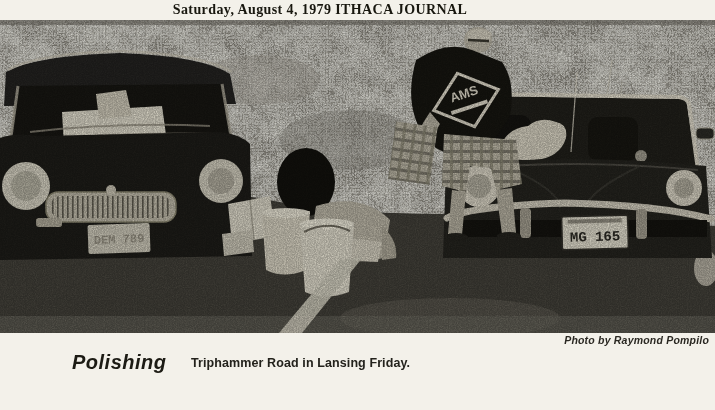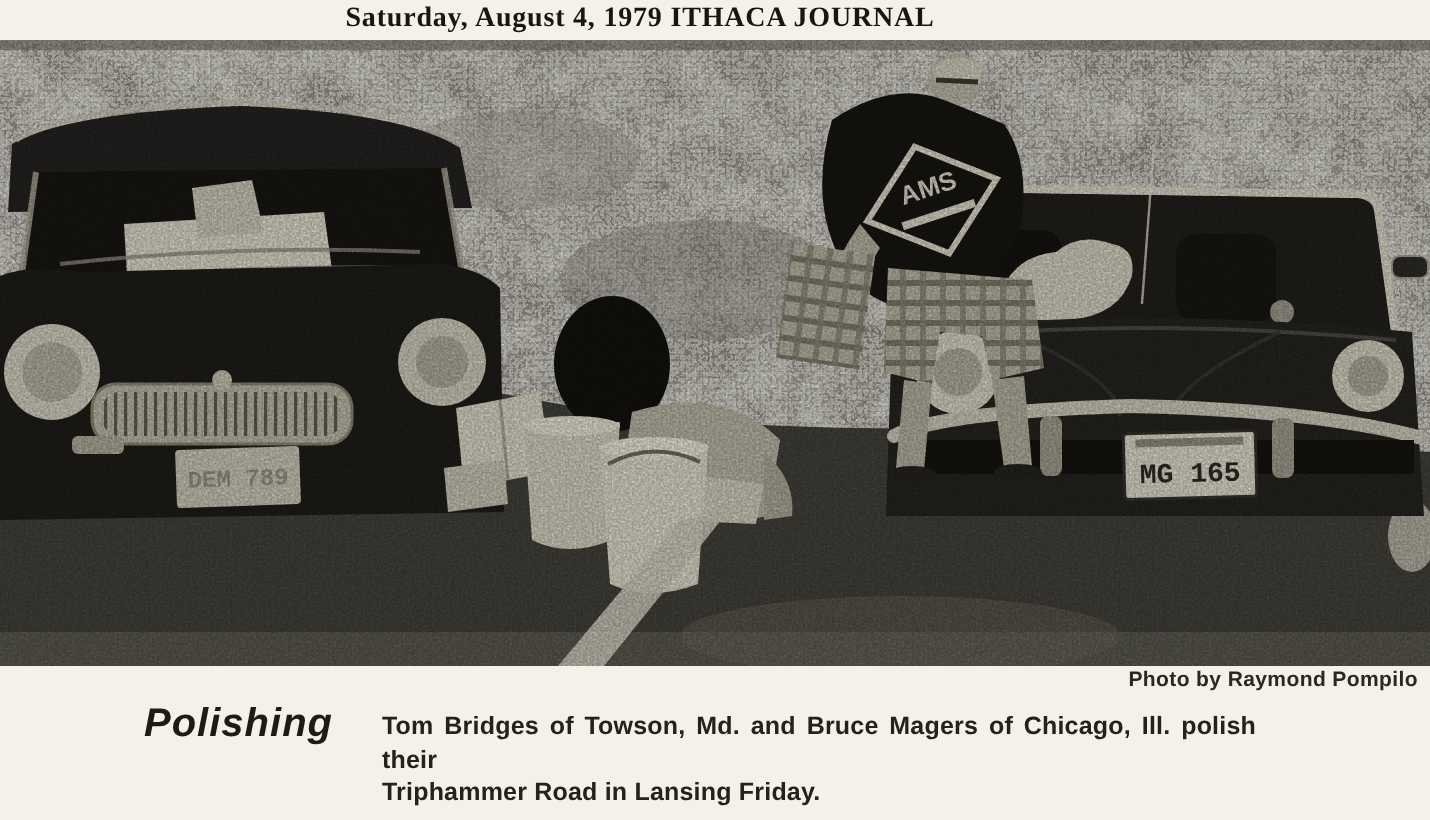--- a/index.html
+++ b/index.html
@@ -4,21 +4,21 @@
 <style>
   html,body{margin:0;padding:0;width:715px;height:410px;overflow:hidden;
     background:#f3f1ea;font-family:"Liberation Sans",sans-serif;}
   .page{position:relative;width:715px;height:410px;}
   .masthead{position:absolute;top:2px;left:0;width:640px;text-align:center;
     font-family:"Liberation Serif",serif;font-weight:bold;font-size:14px;
     letter-spacing:.4px;color:#18170f;}
   .photo{position:absolute;top:20px;left:0;width:715px;height:313px;}
   .photo svg{display:block;}
   .credit{position:absolute;top:334px;right:6px;font-size:10.5px;
-    font-weight:bold;color:#2a2822;letter-spacing:.2px;}
+    font-style:italic;font-weight:bold;color:#2a2822;letter-spacing:.2px;}
   .kicker{position:absolute;left:72px;top:351px;font-size:20px;font-weight:bold;
     font-style:italic;color:#1c1b14;letter-spacing:.5px;}
   .caption{position:absolute;left:191px;top:355px;width:437px;font-size:12.5px;
     line-height:16.5px;color:#23221c;font-weight:bold;letter-spacing:.1px;}
   .caption .just{text-align:justify;text-align-last:justify;white-space:normal;}
   .caption .last{text-align:left;}
 </style>
 </head>
 <body>
 
@@ -164,17 +164,16 @@
 
       <rect x="0" y="0" width="715" height="313" filter="url(#grain)" opacity=".28"></rect>
     </svg>
   </div>
 
   <div class="credit">Photo by Raymond Pompilo</div>
 
   <div class="kicker">Polishing</div>
 
   <div class="caption">
-    <div class="just">Tom Bridges of Towson, Md. and Bruce Magers of Chicago, Ill. polish their</div>
     <div class="last">Triphammer Road in Lansing Friday.</div>
   </div>
 
 </div>
 
 </body></html>

